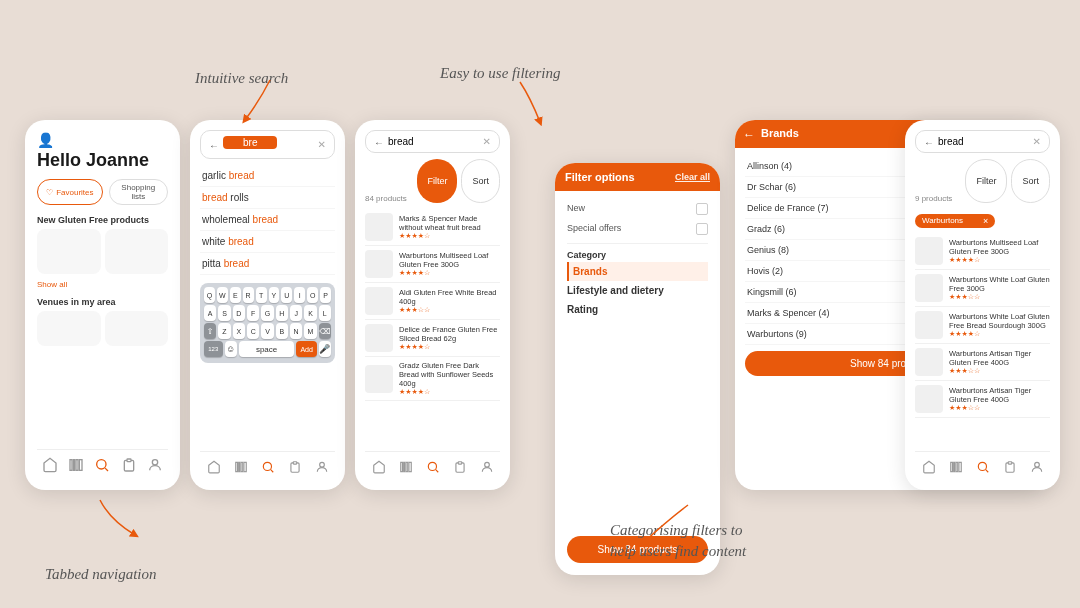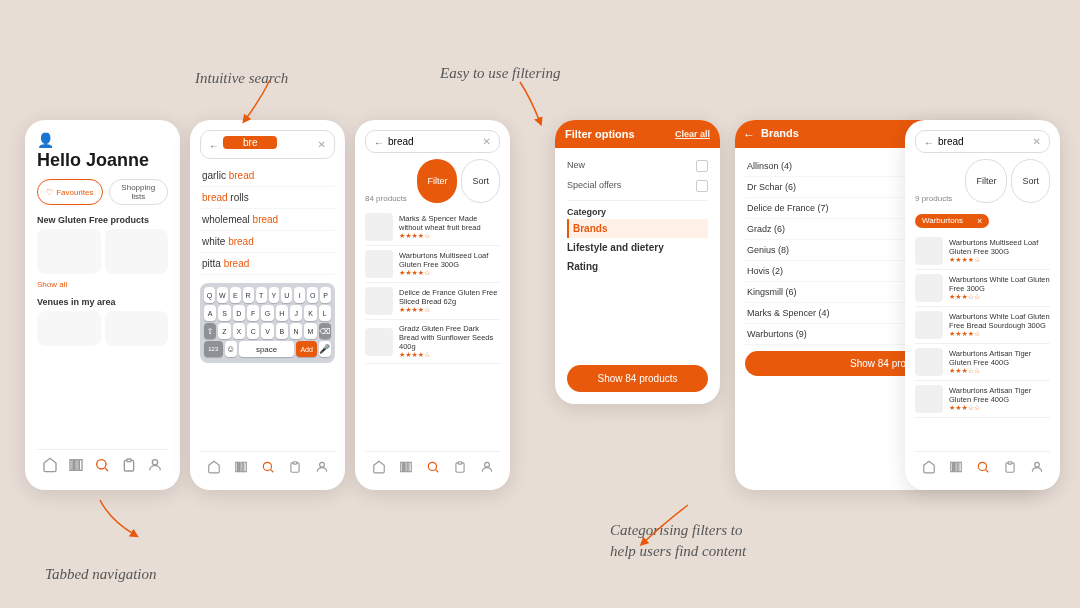--- a/index.html
+++ b/index.html
@@ -29,21 +29,21 @@
       box-shadow: 0 4px 20px rgba(0,0,0,0.12);
       overflow: hidden;
       width: 155px;
       top: 120px;
     }
 
     
     .screen1 { left: 25px; height: 370px; }
     .screen2 { left: 190px; height: 370px; }
     .screen3 { left: 355px; height: 370px; }
-    .screen4 { left: 555px; height: 284px; width: 165px; }
+    .screen4 { left: 555px; height: 412px; width: 165px; margin-top: 43px; }
     .screen5 { left: 735px; height: 370px; width: 310px; border-radius: 20px; }
 
     .screen-content { padding: 12px; height: 100%; display: flex; flex-direction: column; }
 
     
     .search-bar {
       display: flex; align-items: center;
       border: 1.5px solid #ddd;
       border-radius: 10px;
       padding: 5px 8px;
@@ -161,21 +161,21 @@
     .filter-active {
       background: #fff0e8;
       color: #e8590c;
       font-weight: 600;
       border-left: 2px solid #e8590c;
       padding-left: 4px;
     }
 
     
     .chip {
-      display: inline-flex; align-items: center; gap: 14px;
+      display: inline-flex; align-items: center; gap: 20px;
       background: #e8590c;
       color: white;
       border-radius: 12px;
       padding: 2px 7px;
       font-size: 8px;
     }
     .chip-close { cursor: pointer; font-size: 9px; }
 
     
     .brands-header {
@@ -439,20 +439,27 @@
       <div class="product-item">
         <div class="product-thumb"></div>
         <div class="product-info">
           <div class="product-name">Warburtons Multiseed Loaf Gluten Free 300G</div>
           <div class="stars">★★★★☆</div>
         </div>
       </div>
       <div class="product-item">
         <div class="product-thumb"></div>
         <div class="product-info">
+          <div class="product-name">Aldi Gluten Free White Bread 400g</div>
+          <div class="stars">★★★☆☆</div>
+        </div>
+      </div>
+      <div class="product-item">
+        <div class="product-thumb"></div>
+        <div class="product-info">
           <div class="product-name">Delice de France Gluten Free Sliced Bread 62g</div>
           <div class="stars">★★★★☆</div>
         </div>
       </div>
       <div class="product-item">
         <div class="product-thumb"></div>
         <div class="product-info">
           <div class="product-name">Gradz Gluten Free Dark Bread with Sunflower Seeds 400g</div>
           <div class="stars">★★★★☆</div>
         </div>

